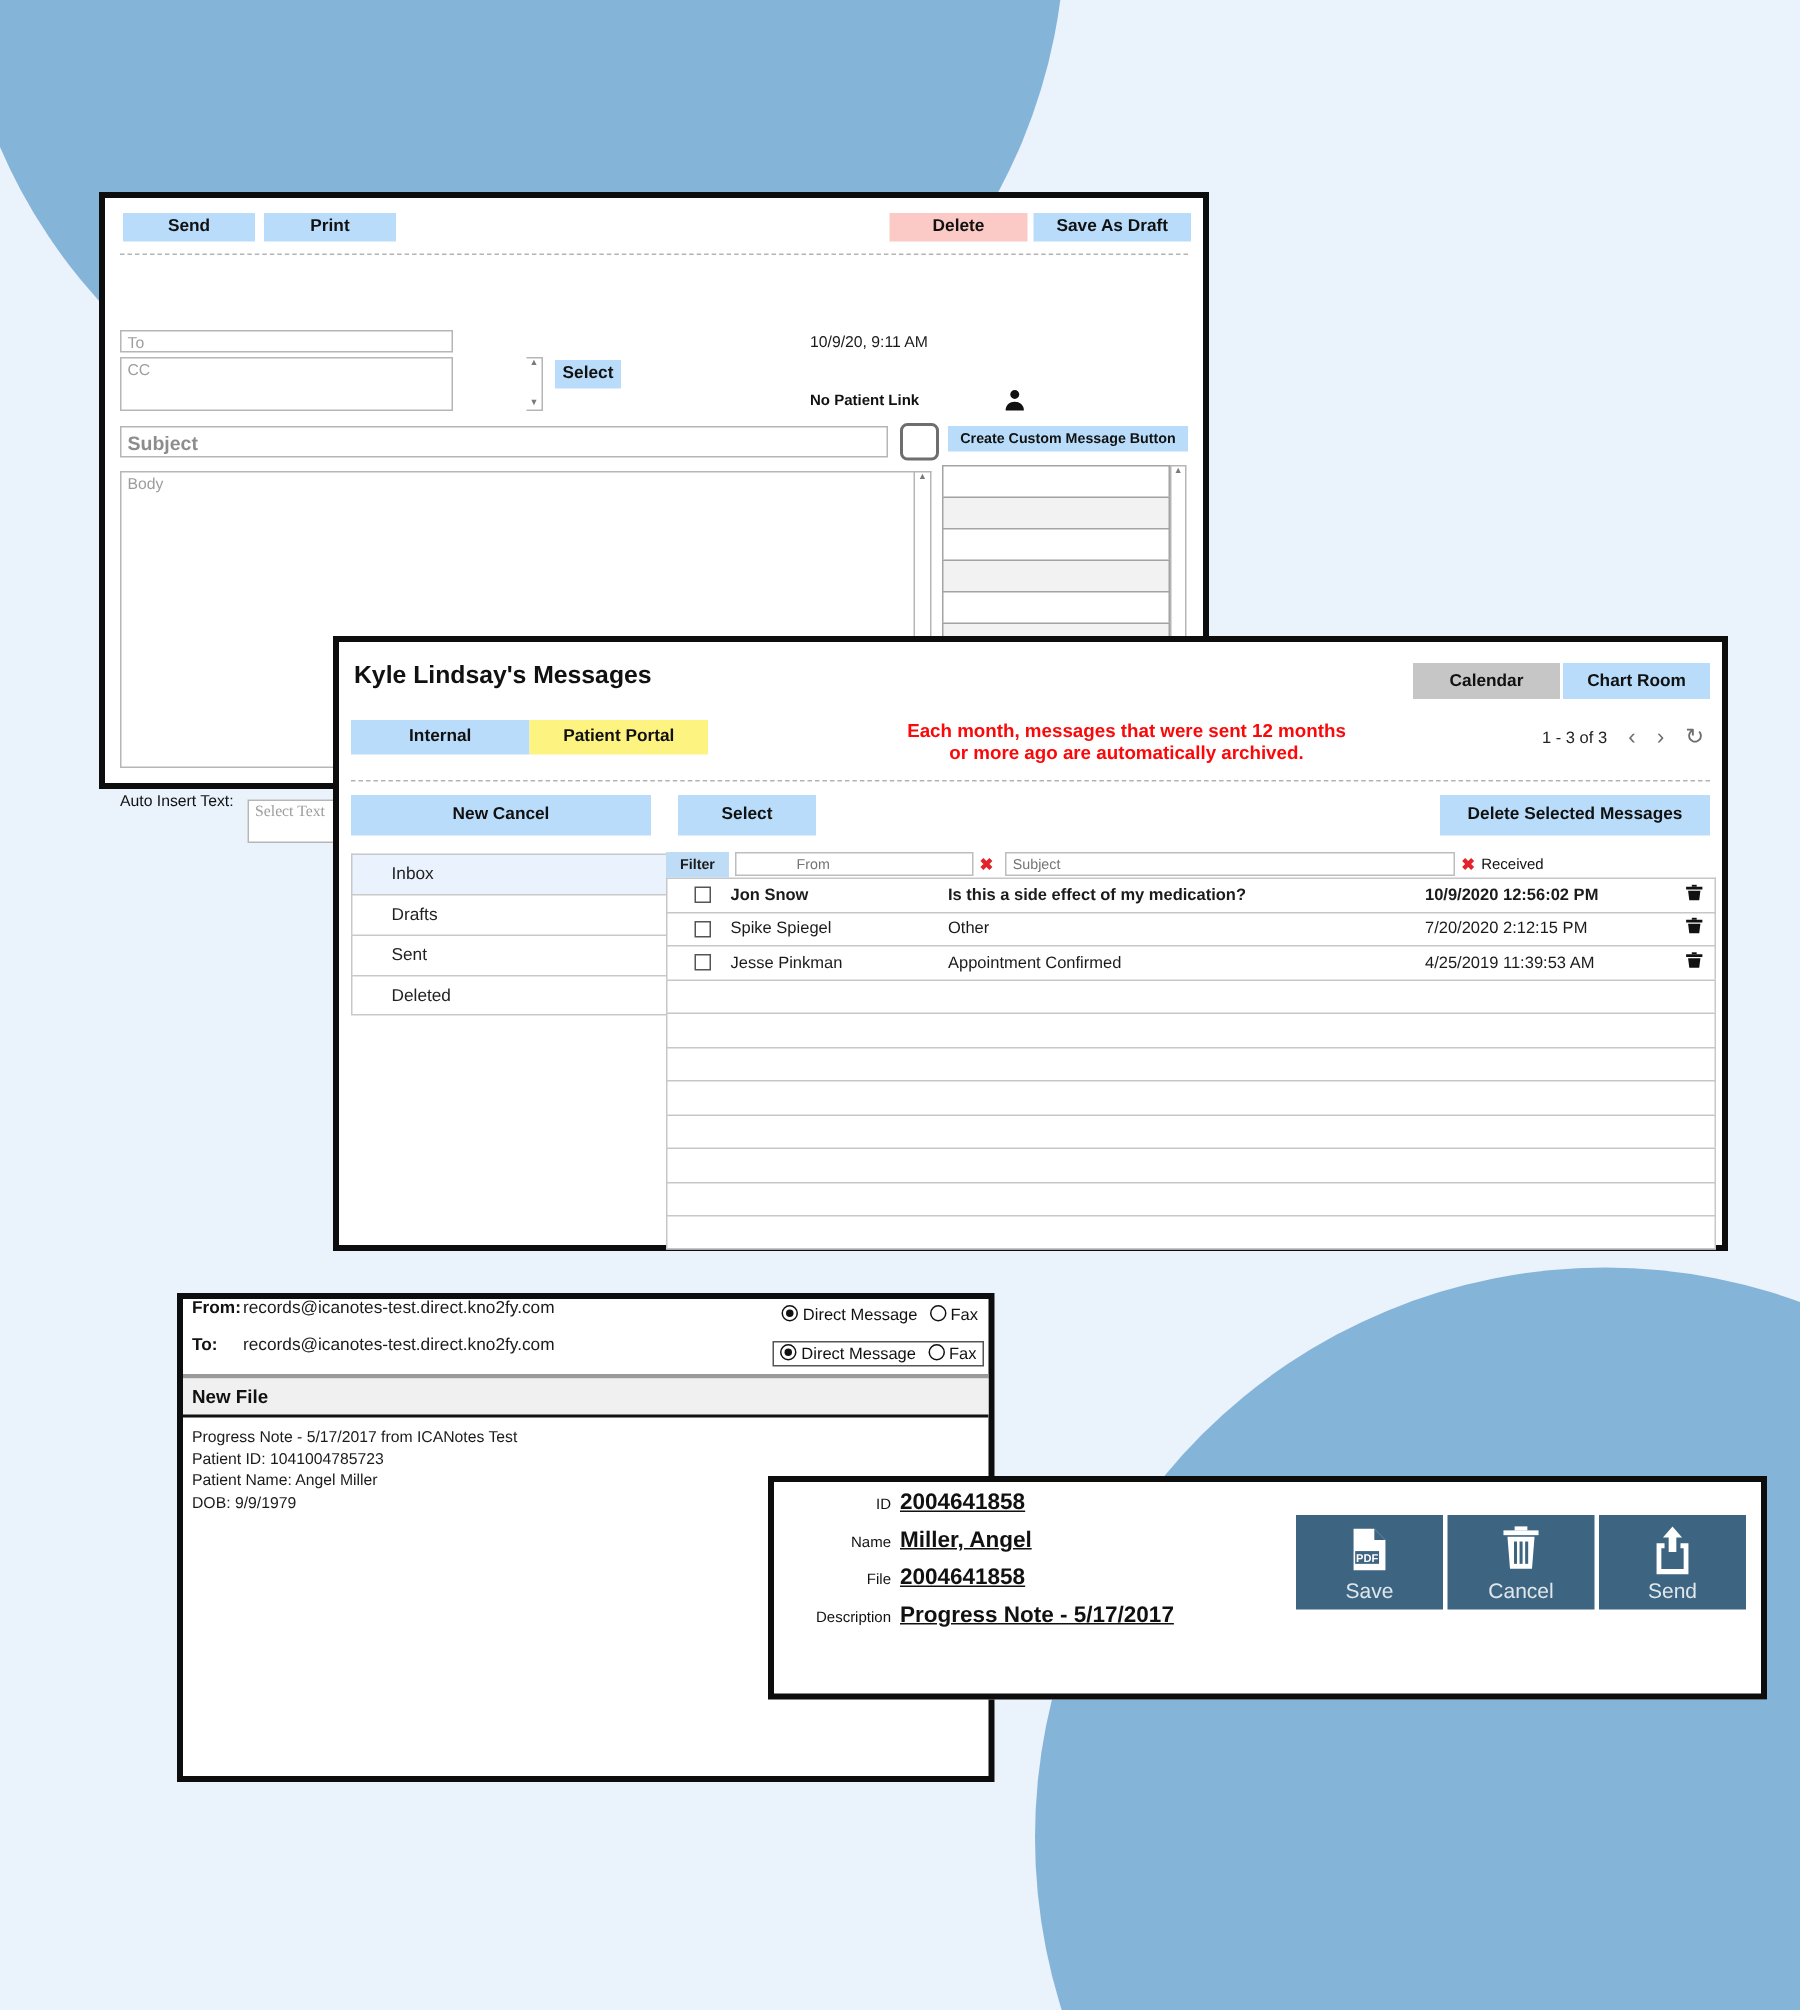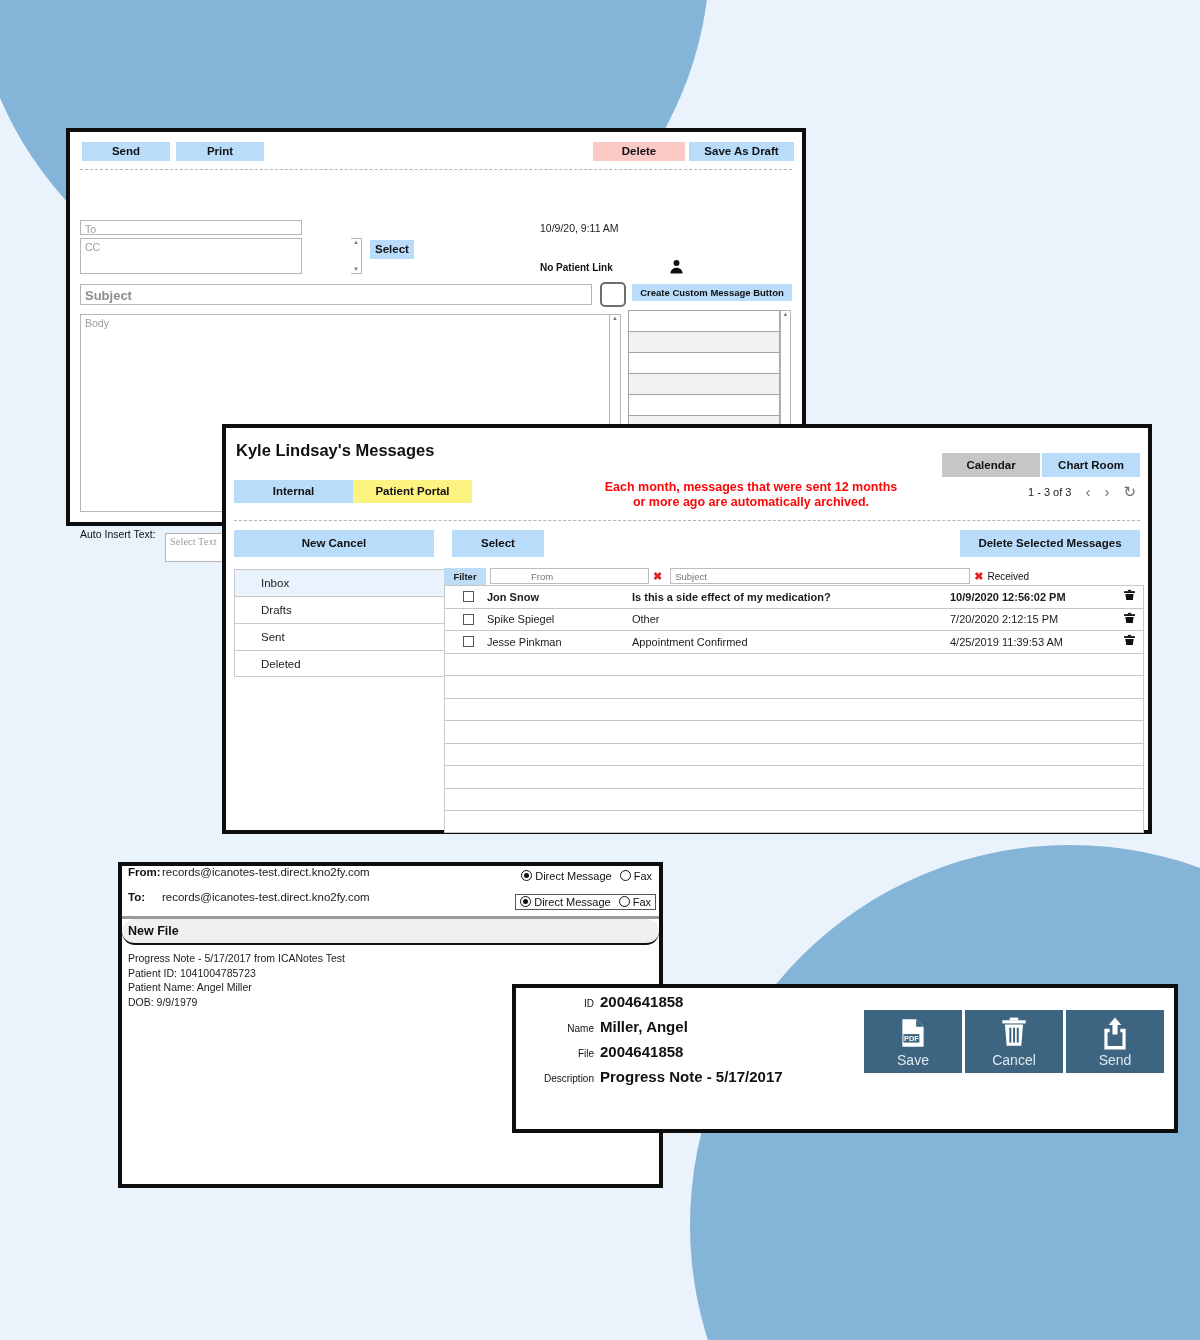--- a/index.html
+++ b/index.html
@@ -60,21 +60,21 @@
   .cmp-list-row.alt{background:#f2f2f2;}
   #cmp-list-scroll{position:absolute;left:710px;top:140px;width:11px;height:202px;border:1px solid #b6b6b6;
                    background:#fff;box-sizing:border-box;}
 
   
   #messages-window{left:222px;top:424px;width:930px;height:410px;}
   .msg-head{position:relative;height:52px;}
   #msg-title{position:absolute;left:10px;top:13px;font-size:16.5px;font-weight:bold;color:#111;}
   #msg-calendar{position:absolute;right:100px;top:10px;width:98px;height:24px;line-height:24px;font-size:11.5px;}
   #msg-chartroom{position:absolute;right:0px;top:10px;width:98px;height:24px;line-height:24px;font-size:11.5px;}
-  .msg-head .right-group{position:absolute;right:8px;top:15px;width:196px;height:25px;}
+  .msg-head .right-group{position:absolute;right:8px;top:4px;width:196px;height:25px;}
   #msg-tabs{position:absolute;left:8px;top:52px;display:flex;}
   .tab{width:119px;height:23px;line-height:23px;text-align:center;font-size:11.5px;font-weight:bold;color:#111;cursor:pointer;}
   #tab-internal{background:#b9dcfb;}
   #tab-portal{background:#fcf380;}
   #msg-notice{position:absolute;left:300px;top:52px;width:450px;text-align:center;color:#fb0808;
               font-size:12.5px;font-weight:bold;line-height:15px;}
   #msg-pager{position:absolute;right:12px;top:58px;display:flex;align-items:center;gap:14px;
              font-size:11px;color:#222;}
   .pager-ico{font-size:15px;color:#6e6e6e;cursor:pointer;line-height:12px;}
   #msg-sep{position:absolute;left:8px;right:8px;top:92px;border-top:1px dashed #b4b4b4;}
@@ -116,29 +116,29 @@
   .dm-addr{font-size:11.5px;color:#1b1b1b;}
   .dm-radios{position:absolute;right:3px;top:3px;display:flex;align-items:center;gap:8px;
              font-size:11px;color:#111;padding:1px 4px;}
   .dm-radios.boxed{border:1px solid #555;}
   .radio{width:11px;height:11px;border:1.5px solid #111;border-radius:50%;display:inline-block;
          position:relative;margin-right:3px;vertical-align:-1px;box-sizing:border-box;}
   .radio.on::after{content:"";position:absolute;left:1.5px;top:1.5px;width:5px;height:5px;
                    border-radius:50%;background:#111;}
   #dm-divider{height:3px;background:#9a9a9a;}
   #dm-newfile{height:24px;line-height:24px;padding-left:6px;font-size:12.5px;font-weight:bold;color:#111;
-              border-bottom:2px solid #111;background:#f0f0f0;border-radius:13px;}
+              border-bottom:2px solid #111;background:#f0f0f0;}
   #dm-content{padding:6px 6px 0 6px;font-size:10.5px;line-height:14.5px;color:#1b1b1b;}
 
   
   #file-window{left:512px;top:984px;width:666px;height:149px;}
   #fw-fields{position:absolute;left:0;top:5px;width:320px;}
   .fw-row{display:flex;align-items:baseline;height:25px;}
   .fw-label{width:78px;text-align:right;font-size:10px;color:#111;padding-right:6px;}
-  .fw-value{font-size:15px;font-weight:bold;color:#111;}
+  .fw-value{font-size:15px;font-weight:bold;color:#111;text-decoration:underline;}
   #fw-buttons{position:absolute;right:10px;top:22px;display:flex;gap:3px;}
   .fw-btn{width:98px;height:63px;background:#3d6581;display:flex;flex-direction:column;
           align-items:center;justify-content:center;cursor:pointer;}
   .fw-btn-label{color:#dfe7ec;font-size:14px;margin-top:2px;}
   .ico-svg{display:block;}
 </style>
 </head>
 <body>
 
 <div class="bg-circle" id="circle-top"></div>

